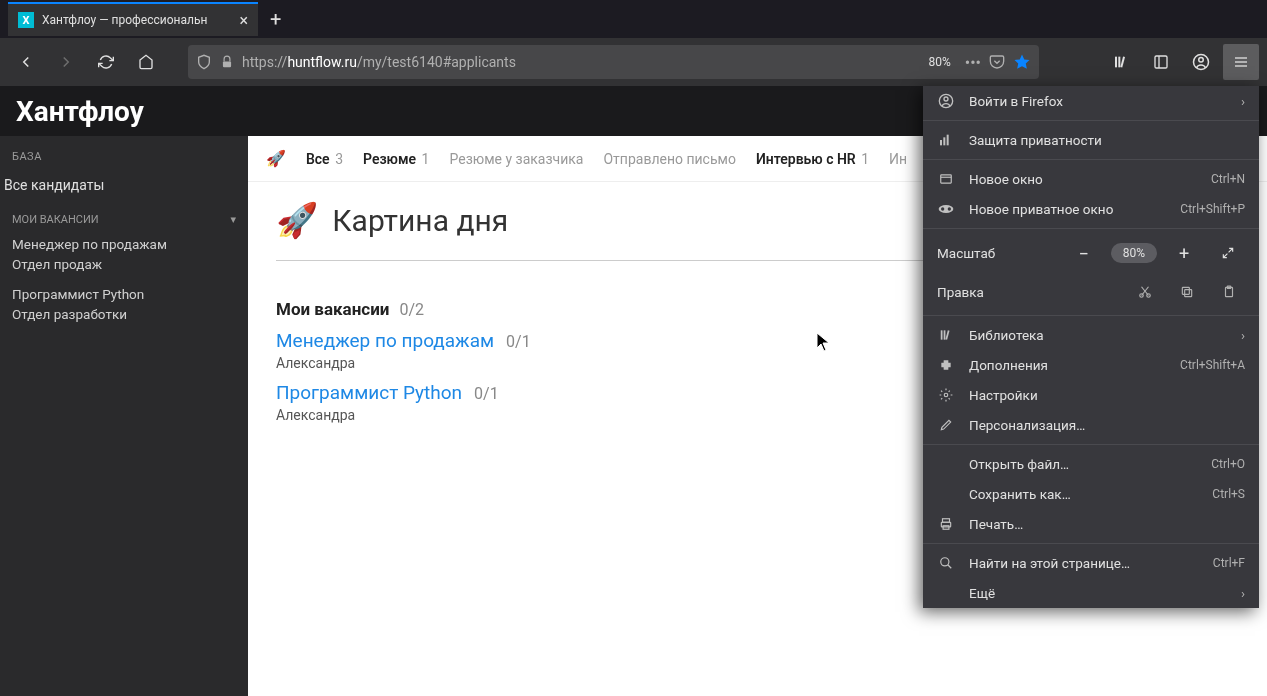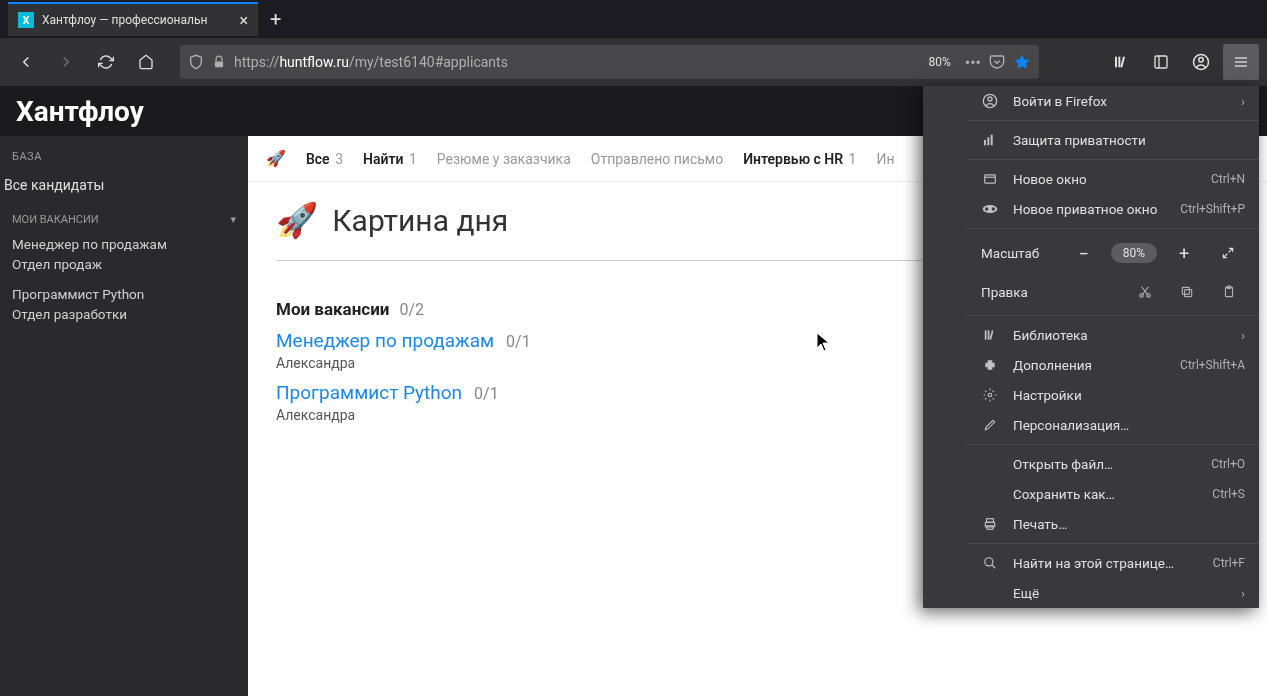--- a/index.html
+++ b/index.html
@@ -9,21 +9,21 @@
 .tab-bar { height: 38px; background: #1c1b22; display: flex; align-items: center; padding-left: 8px; }
 .tab { background: #323234; color: #e0e0e0; padding: 7px 10px; display: flex; align-items: center; gap: 8px; font-size: 12px; border-top: 2px solid #0a84ff; width: 250px; height: 34px; }
 .tab-favicon { width: 16px; height: 16px; background: #00bcd4; color: #fff; display: flex; align-items: center; justify-content: center; font-size: 11px; font-weight: bold; }
 .tab-title { flex: 1; overflow: hidden; text-overflow: ellipsis; white-space: nowrap; }
 .tab-close { color: #e0e0e0; font-size: 16px; cursor: pointer; }
 .new-tab { color: #e0e0e0; font-size: 20px; padding: 0 12px; cursor: pointer; }
 
 .nav-bar { height: 48px; background: #323234; display: flex; align-items: center; padding: 0 8px; gap: 4px; }
 .nav-btn { width: 36px; height: 36px; display: flex; align-items: center; justify-content: center; color: #e0e0e0; border-radius: 4px; cursor: pointer; }
 .nav-btn.disabled { color: #6e6e6e; }
-.url-bar { flex: 1; background: #474749; border-radius: 4px; height: 34px; display: flex; align-items: center; padding: 0 8px; margin: 0 60px 0 12px; gap: 8px; }
+.url-bar { flex: 1; background: #474749; border-radius: 4px; height: 34px; display: flex; align-items: center; padding: 0 8px; margin: 0 60px 0 20px; gap: 8px; }
 .url-text { flex: 1; color: #b0b0b0; font-size: 14px; }
 .url-text .domain { color: #fff; }
 .zoom-badge { color: #e0e0e0; font-size: 12px; padding: 2px 6px; }
 .url-icon { color: #b0b0b0; }
 .star-blue { color: #0a84ff; }
 .hamburger { width: 36px; height: 36px; background: #5c5c5e; display: flex; align-items: center; justify-content: center; border-radius: 2px; }
 
 
 .app { display: flex; height: calc(696px - 86px); }
 .sidebar { width: 248px; background: #2a2a2c; color: #fff; }
@@ -55,21 +55,21 @@
 
 .vacancy { margin-top: 10px; display: flex; align-items: center; }
 .vac-left { flex: 1; }
 .vac-name { color: #1e88e5; font-size: 19px; display: inline; }
 .vac-count { color: #888; font-size: 16px; margin-left: 8px; }
 .vac-owner { color: #555; font-size: 14px; margin-top: 3px; }
 .vac-days { font-size: 16px; color: #333; width: 100px; text-align: left; }
 .vac-k { font-size: 16px; color: #333; width: 30px; }
 
 
-.ff-menu { position: absolute; top: 86px; right: 8px; width: 336px; background: #38383d; color: #e0e0e0; box-shadow: -4px 4px 16px rgba(0,0,0,0.6); font-size: 13.5px; z-index: 100; padding-left: 44px; }
+.ff-menu { position: absolute; top: 86px; right: 8px; width: 336px; background: #38383d; color: #e0e0e0; box-shadow: -4px 4px 16px rgba(0,0,0,0.6); font-size: 13.5px; z-index: 100; }
 .ff-item { height: 30px; display: flex; align-items: center; padding: 0 14px; gap: 14px; cursor: pointer; }
 .ff-item:hover, .ff-item.hover { background: #4a4a4f; }
 .ff-item .ico { width: 18px; display: flex; justify-content: center; color: #c0c0c0; }
 .ff-item .lbl { flex: 1; }
 .ff-item .shortcut { color: #b0b0b0; font-size: 12px; }
 .ff-item .chev { color: #b0b0b0; }
 .ff-sep { height: 1px; background: #4a4a4f; margin: 4px 0; }
 .ff-zoom { height: 40px; display: flex; align-items: center; padding: 0 14px; gap: 10px; }
 .ff-zoom .zlbl { flex: 1.2; }
 .ff-zoom .zbtn { width: 34px; height: 28px; display: flex; align-items: center; justify-content: center; cursor: pointer; font-size: 18px; }
@@ -211,21 +211,21 @@
             <line x1="10" y1="20" x2="10" y2="4"></line>
             <line x1="16" y1="20" x2="16" y2="14"></line>
             <path d="M2 8l6-4 6 6 6-8"></path>
           </svg>
         </div>
     </div>
 
     <div class="tabs">
       <span class="rocket-small">🚀</span>
       <span class="tab-item active"><span>Все</span> <span class="cnt">3</span></span>
-      <span class="tab-item active"><span>Найти</span> <span class="cnt">1</span></span>
+      <span class="tab-item active"><span>Резюме</span> <span class="cnt">1</span></span>
       <span class="tab-item">Резюме у заказчика</span>
       <span class="tab-item">Отправлено письмо</span>
       <span class="tab-item active"><span>Интервью с HR</span> <span class="cnt">1</span></span>
       <span class="tab-item">Ин</span>
     </div>
 
     <div class="content">
       <div class="page-title">
         <span class="rocket-big">🚀</span>
         <span>Картина дня</span>

